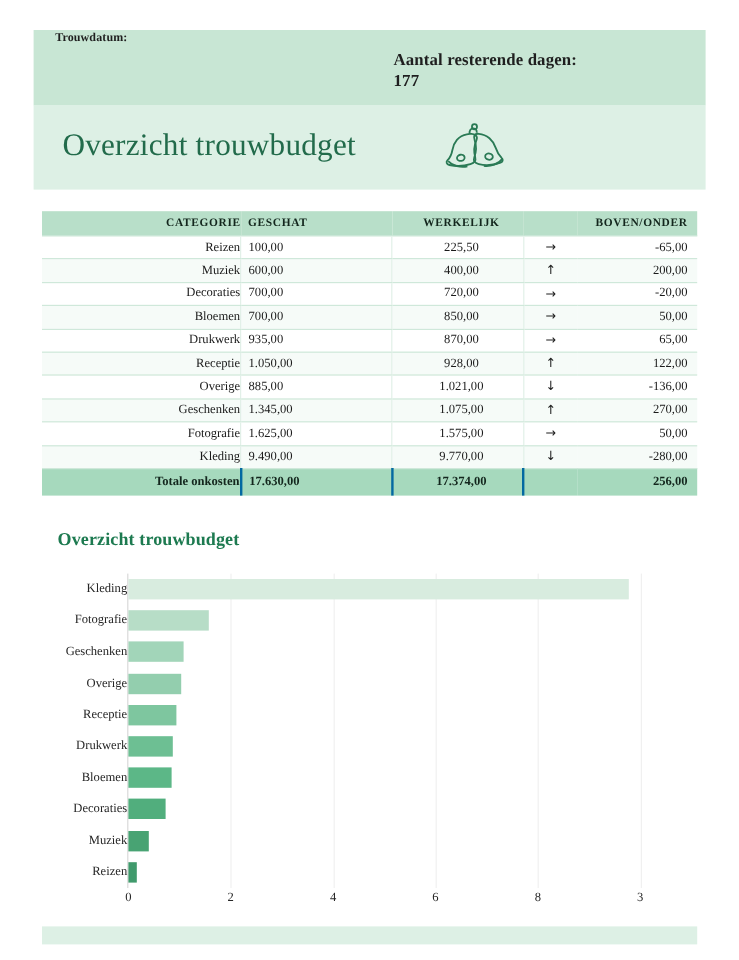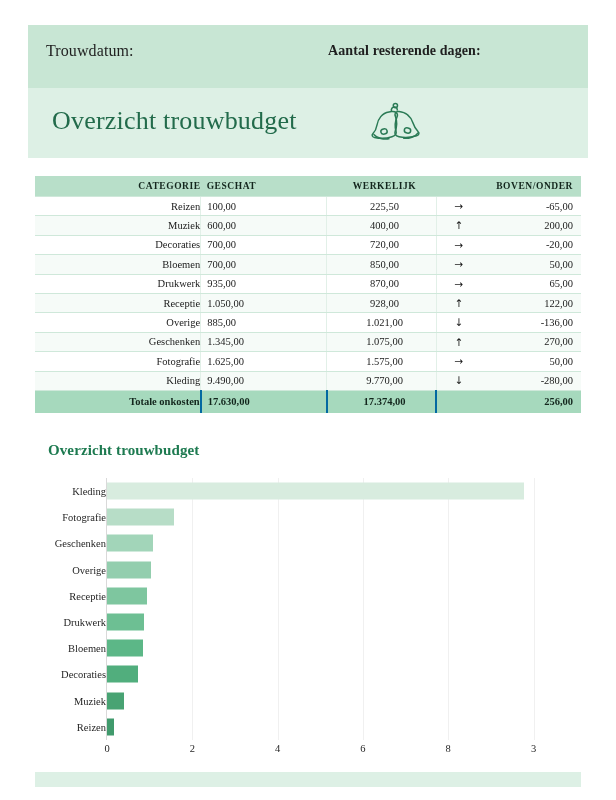--- a/index.html
+++ b/index.html
@@ -26,23 +26,23 @@
     position: absolute;
     left: 28px;
     top: 25px;
     width: 560px;
     height: 63px;
     background: #c8e6d4;
   }
   .header-col-left {
     position: absolute;
     left: 18px;
-    top: 17px;
-    font-size: 16px;
-    font-weight: normal;
+    top: 1px;
+    font-size: 10px;
+    font-weight: bold;
     color: #1f1f1f;
     letter-spacing: .1px;
   }
   .header-col-right {
     position: absolute;
     left: 300px;
     top: 17px;
     font-size: 14px;
     font-weight: bold;
     color: #1f1f1f;
@@ -237,20 +237,21 @@
 
 <div class="page">
 
   <div class="header-band">
     <div class="header-col-left">
       <span>Trouwdatum:</span>
       <span></span>
     </div>
     <div class="header-col-right">
       <span>Aantal resterende dagen:</span>
+      <span class="header-value">177</span>
     </div>
   </div>
 
   <div class="title-band">
     <div class="doc-title">Overzicht trouwbudget</div>
     <div class="bells-icon">
       <svg viewBox="0 0 60 46" width="60" height="46" fill="none" stroke="#2a7a55" stroke-width="1.5">
         <path d="M23 12 C16 13 12 19 11 25 C10.3 29 9 31.5 7 33.5 C5.5 35 6 37 8.5 37.5 C14 38.7 21 38.4 26 36.8 C29.5 35.7 30.8 33.8 30 31 C28.8 26.8 29.2 21 31 17 C32.6 13.4 29.5 11 25.5 11.6 Z"></path>
         <path d="M7.5 34.2 C11 38.2 18 40 23.5 38.6"></path>
         <ellipse cx="18" cy="31.5" rx="3.2" ry="2.6" transform="rotate(-12 18 31.5)"></ellipse>

